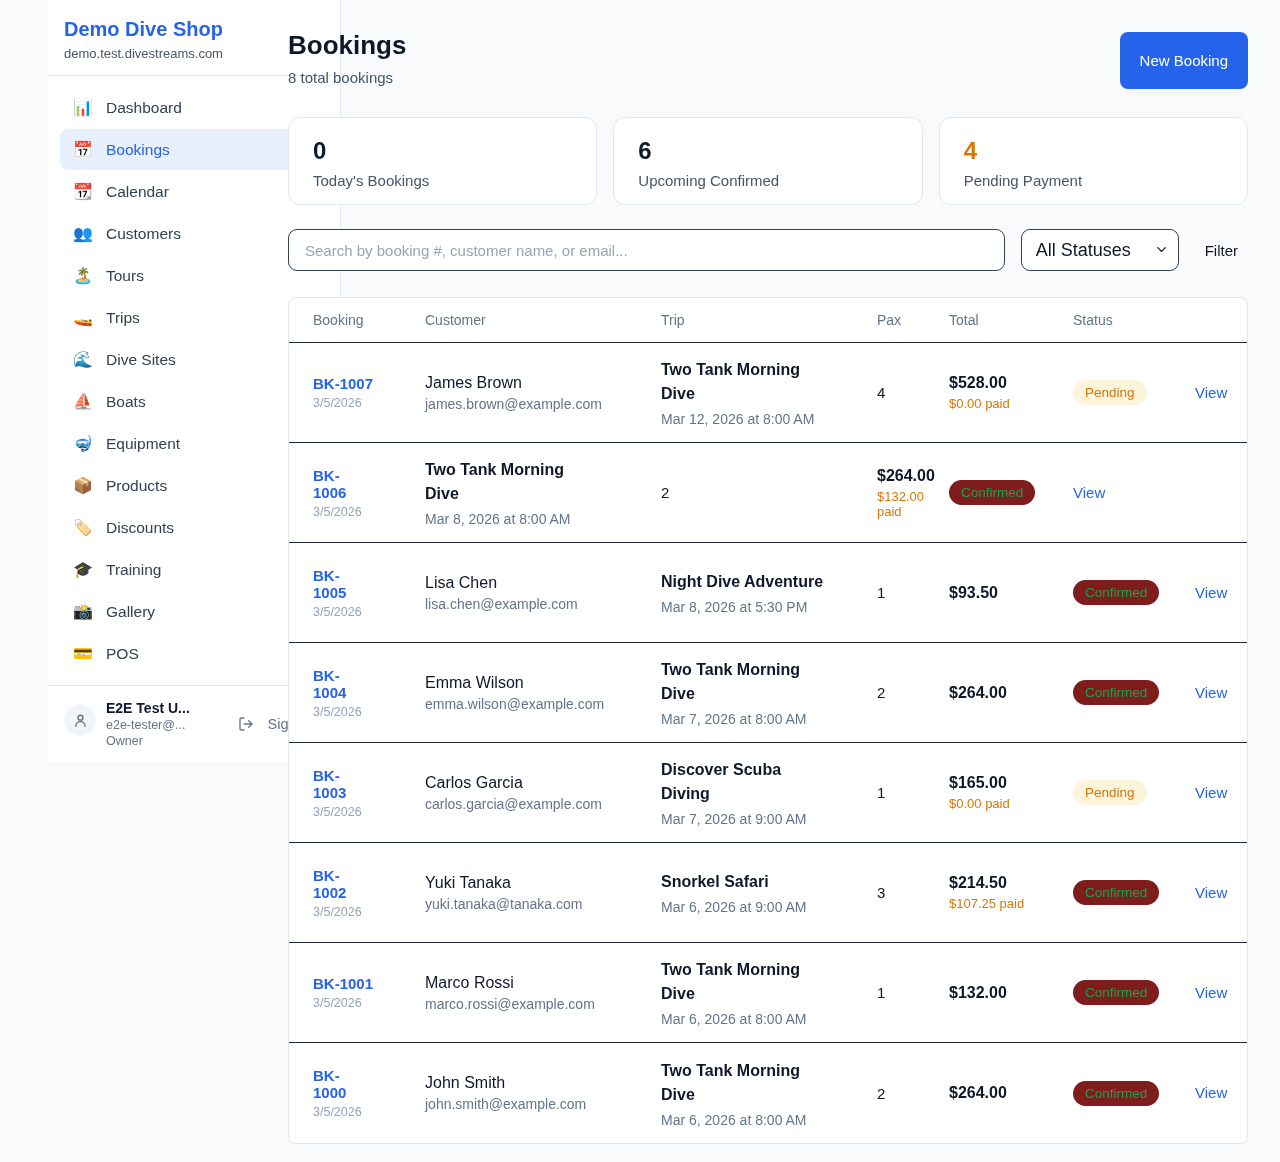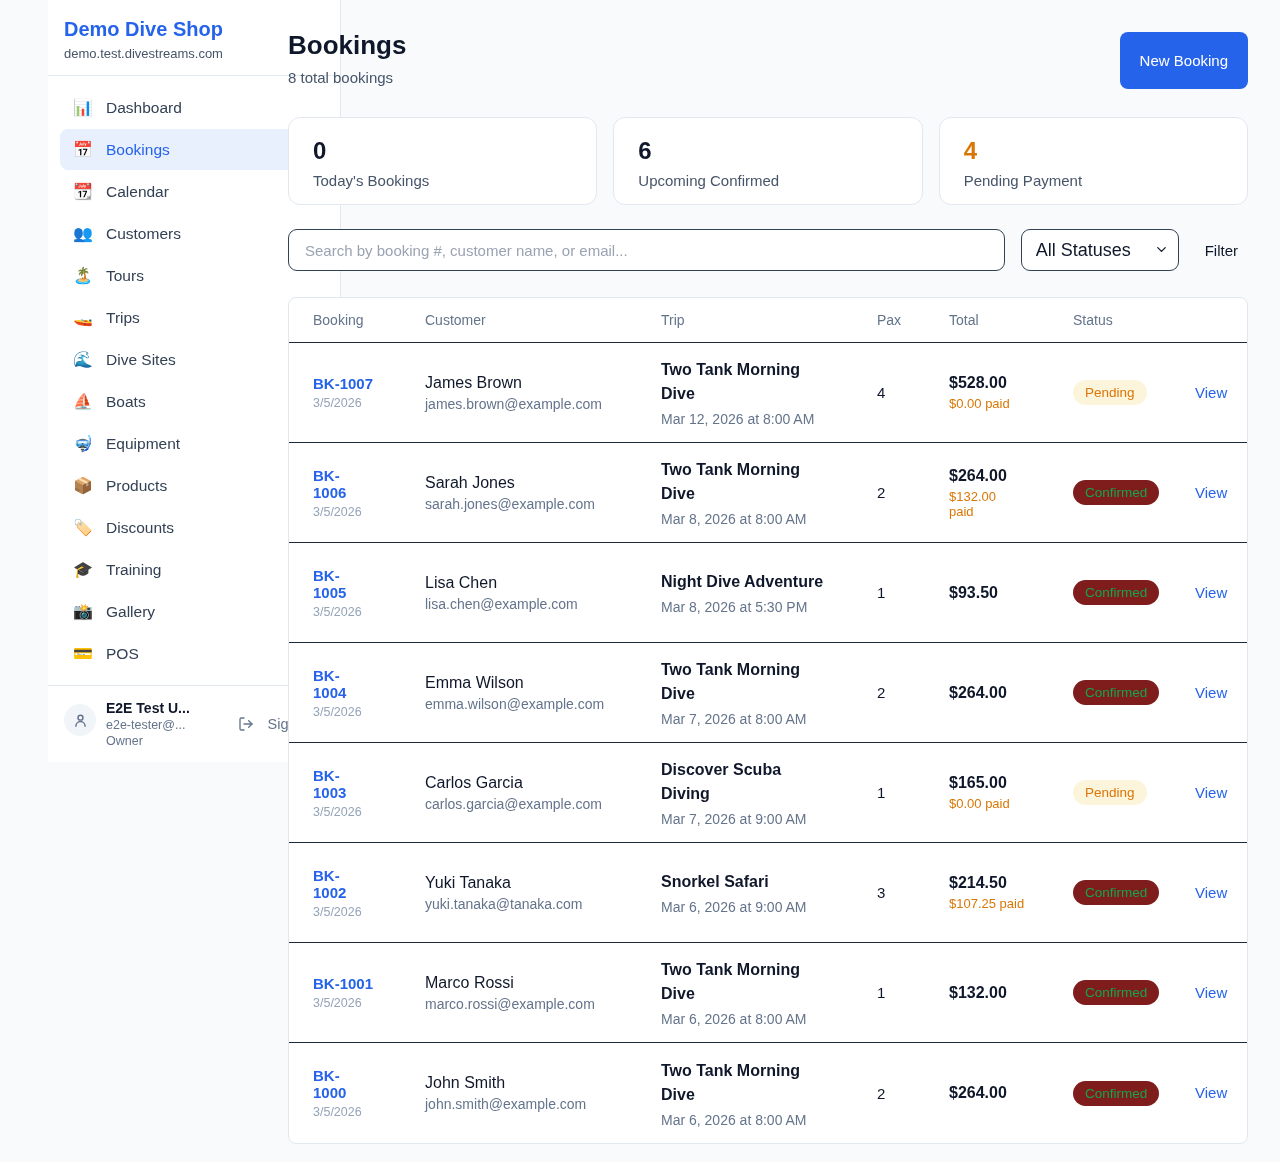--- a/index.html
+++ b/index.html
@@ -291,24 +291,20 @@
       <span class="view-link">View</span>
     </div>
   </div>
 
   <div class="trow tbody-row">
     <div class="tcell">
       <span class="booking-id wrapped">BK-1006</span>
       <div class="booking-date">3/5/2026</div>
     </div>
     <div class="tcell">
-      <div class="cust-name">Sarah Jones</div>
-      <div class="cust-email">sarah.jones@example.com</div>
-    </div>
-    <div class="tcell">
       <div class="trip-name">Two Tank Morning Dive</div>
       <div class="trip-dt">Mar 8, 2026 at 8:00 AM</div>
     </div>
     <div class="tcell pax">2</div>
     <div class="tcell">
       <div class="total">$264.00</div>
       <div class="paid wrapped">$132.00 paid</div>
     </div>
     <div class="tcell">
       <span class="badge badge-confirmed">Confirmed</span>

